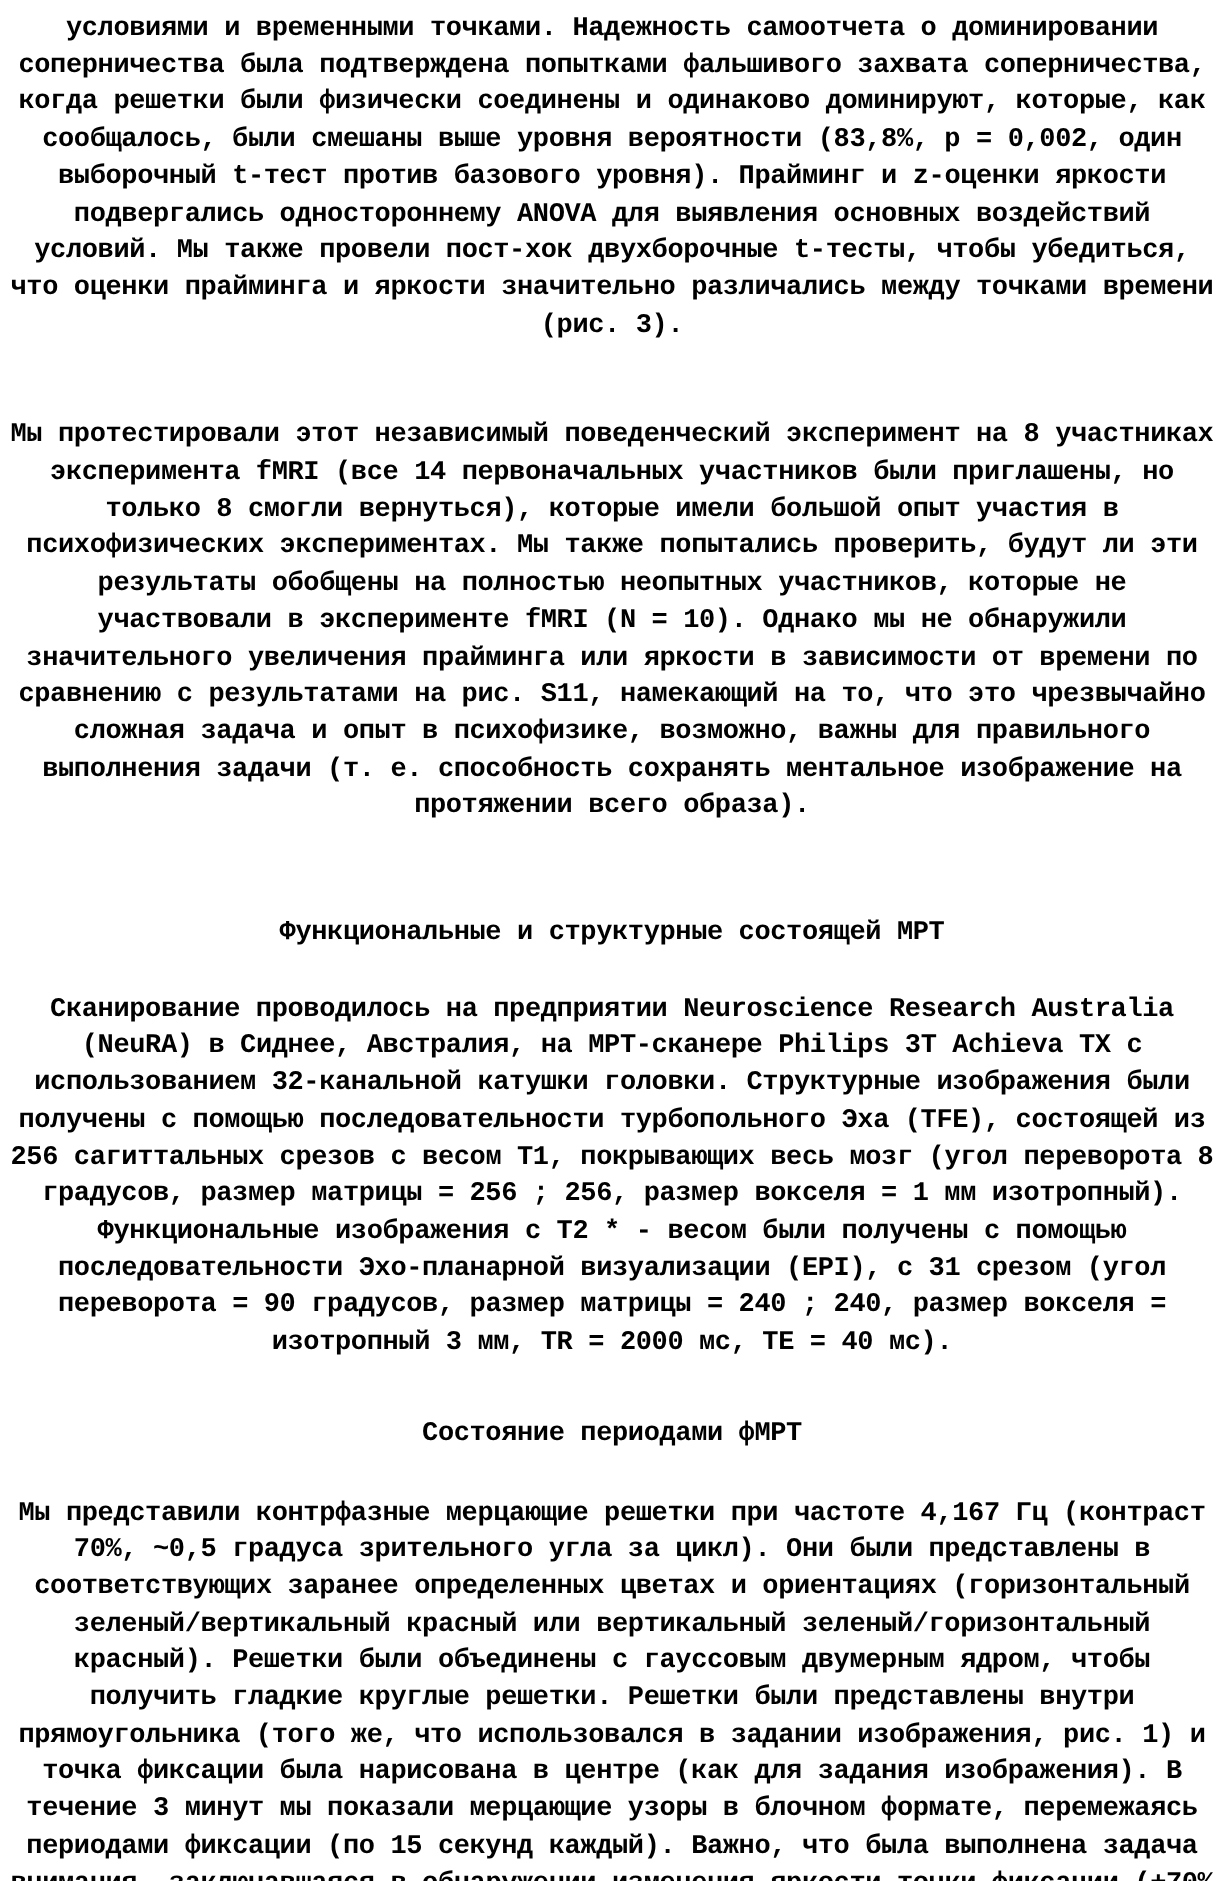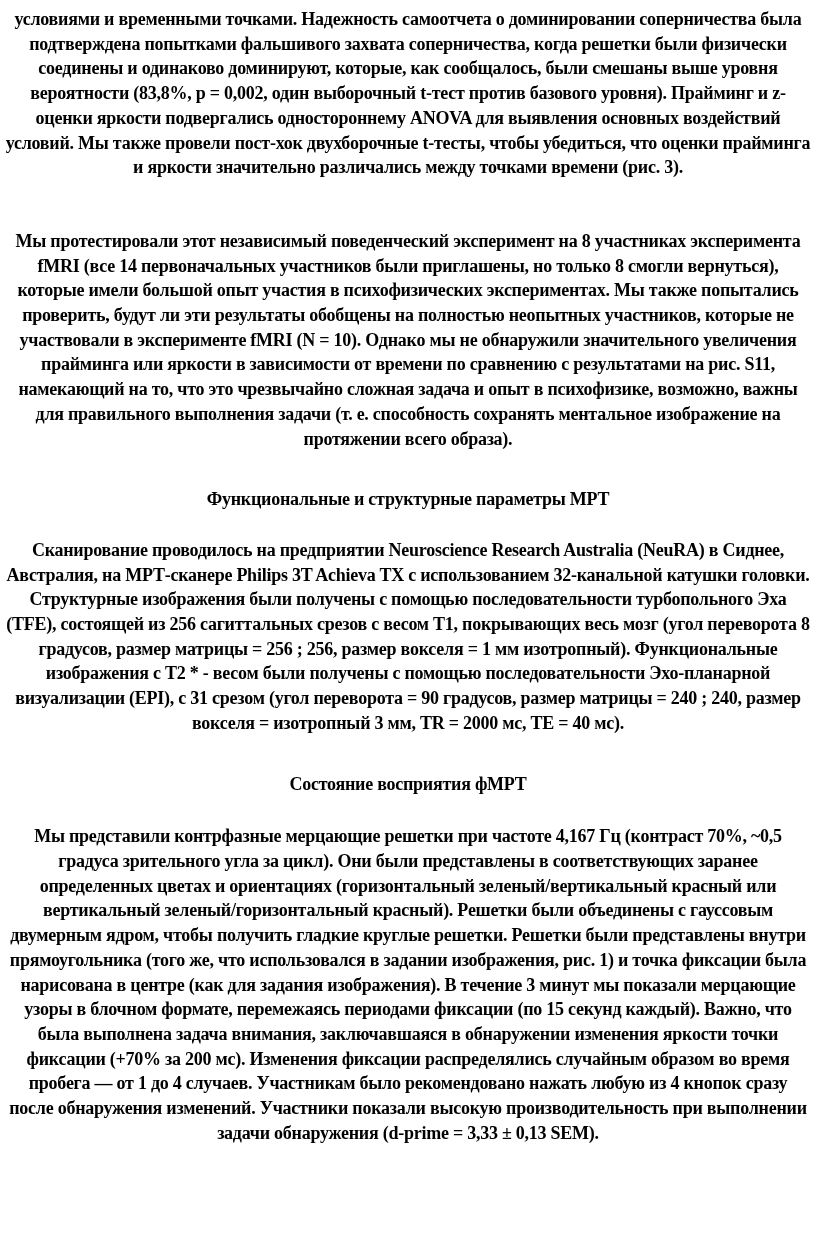--- a/index.html
+++ b/index.html
@@ -9,56 +9,56 @@
   }
   .page {
     position: relative;
     width: 816px;
     height: 1254px;
     margin: 0 auto;
     background: #ffffff;
     overflow: hidden;
     box-sizing: border-box;
     padding: 7px 5px 0 5px;
-    font-family: Liberation Serif, serif;
+    font-family: Liberation Mono, monospace;
     font-weight: bold;
     color: #000000;
     font-size: 18px;
     line-height: 24.7px;
     letter-spacing: -0.25px;
     text-align: center;
   }
   .para {
     margin: 0;
     text-align: center;
   }
   .heading {
     margin: 0;
     text-align: center;
     font-size: 18px;
     font-weight: bold;
   }
   
   .para-1   { margin-bottom: 49px; }
-  .para-2   { margin-bottom: 36px; }
+  .para-2   { margin-bottom: 60px; }
   .heading-1{ margin-bottom: 26px; }
   .para-3   { margin-bottom: 36px; }
   .heading-2{ margin-bottom: 28px; }
   .para-4   { margin-bottom: 0; }
 </style>
 </head>
 <body>
 
 <div class="page">
 
   <p class="para para-1">условиями и временными точками. Надежность самоотчета о доминировании соперничества была подтверждена попытками фальшивого захвата соперничества, когда решетки были физически соединены и одинаково доминируют, которые, как сообщалось, были смешаны выше уровня вероятности (83,8%, p = 0,002, один выборочный t-тест против базового уровня). Прайминг и z-оценки яркости подвергались одностороннему ANOVA для выявления основных воздействий условий. Мы также провели пост-хок двухборочные t-тесты, чтобы убедиться, что оценки прайминга и яркости значительно различались между точками времени (рис. 3).</p>
 
   <p class="para para-2">Мы протестировали этот независимый поведенческий эксперимент на 8 участниках эксперимента fMRI (все 14 первоначальных участников были приглашены, но только 8 смогли вернуться), которые имели большой опыт участия в психофизических экспериментах. Мы также попытались проверить, будут ли эти результаты обобщены на полностью неопытных участников, которые не участвовали в эксперименте fMRI (N = 10). Однако мы не обнаружили значительного увеличения прайминга или яркости в зависимости от времени по сравнению с результатами на рис. S11, намекающий на то, что это чрезвычайно сложная задача и опыт в психофизике, возможно, важны для правильного выполнения задачи (т. е. способность сохранять ментальное изображение на протяжении всего образа).</p>
 
-  <h2 class="heading heading-1">Функциональные и структурные параметры МРТ</h2>
+  <h2 class="heading heading-1">Функциональные и структурные состоящей МРТ</h2>
 
   <p class="para para-3">Сканирование проводилось на предприятии Neuroscience Research Australia (NeuRA) в Сиднее, Австралия, на МРТ-сканере Philips 3T Achieva TX с использованием 32-канальной катушки головки. Структурные изображения были получены с помощью последовательности турбопольного Эха (TFE), состоящей из 256 сагиттальных срезов с весом T1, покрывающих весь мозг (угол переворота 8 градусов, размер матрицы = 256 ; 256, размер вокселя = 1 мм изотропный). Функциональные изображения с T2 * - весом были получены с помощью последовательности Эхо-планарной визуализации (EPI), с 31 срезом (угол переворота = 90 градусов, размер матрицы = 240 ; 240, размер вокселя = изотропный 3 мм, TR = 2000 мс, TE = 40 мс).</p>
 
-  <h2 class="heading heading-2">Состояние восприятия фМРТ</h2>
+  <h2 class="heading heading-2">Состояние периодами фМРТ</h2>
 
   <p class="para para-4">Мы представили контрфазные мерцающие решетки при частоте 4,167 Гц (контраст 70%, ~0,5 градуса зрительного угла за цикл). Они были представлены в соответствующих заранее определенных цветах и ориентациях (горизонтальный зеленый/вертикальный красный или вертикальный зеленый/горизонтальный красный). Решетки были объединены с гауссовым двумерным ядром, чтобы получить гладкие круглые решетки. Решетки были представлены внутри прямоугольника (того же, что использовался в задании изображения, рис. 1) и точка фиксации была нарисована в центре (как для задания изображения). В течение 3 минут мы показали мерцающие узоры в блочном формате, перемежаясь периодами фиксации (по 15 секунд каждый). Важно, что была выполнена задача внимания, заключавшаяся в обнаружении изменения яркости точки фиксации (+70% за 200 мс). Изменения фиксации распределялись случайным образом во время пробега — от 1 до 4 случаев. Участникам было рекомендовано нажать любую из 4 кнопок сразу после обнаружения изменений. Участники показали высокую производительность при выполнении задачи обнаружения (d-prime = 3,33 ± 0,13 SEM).</p>
 
 </div>
 
 </body></html>

